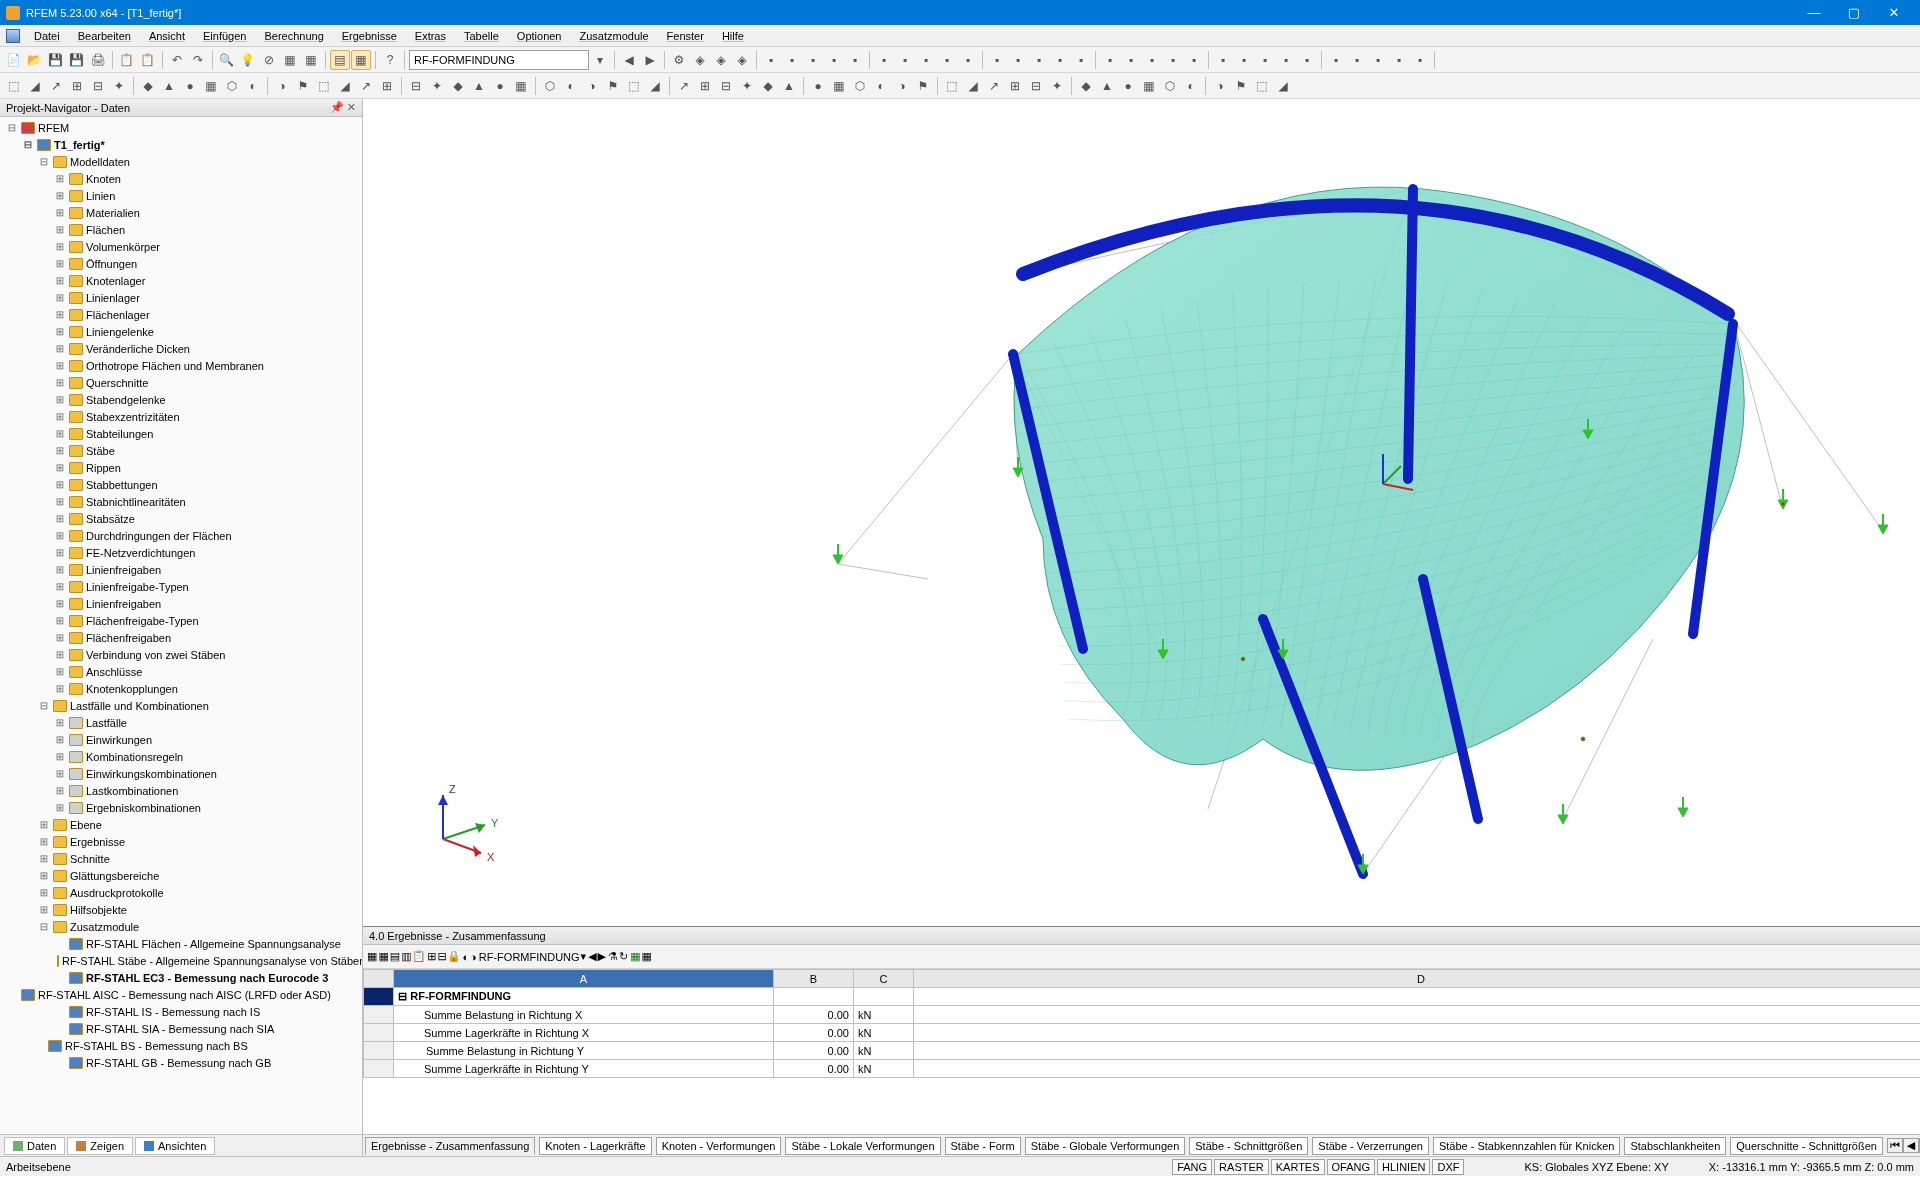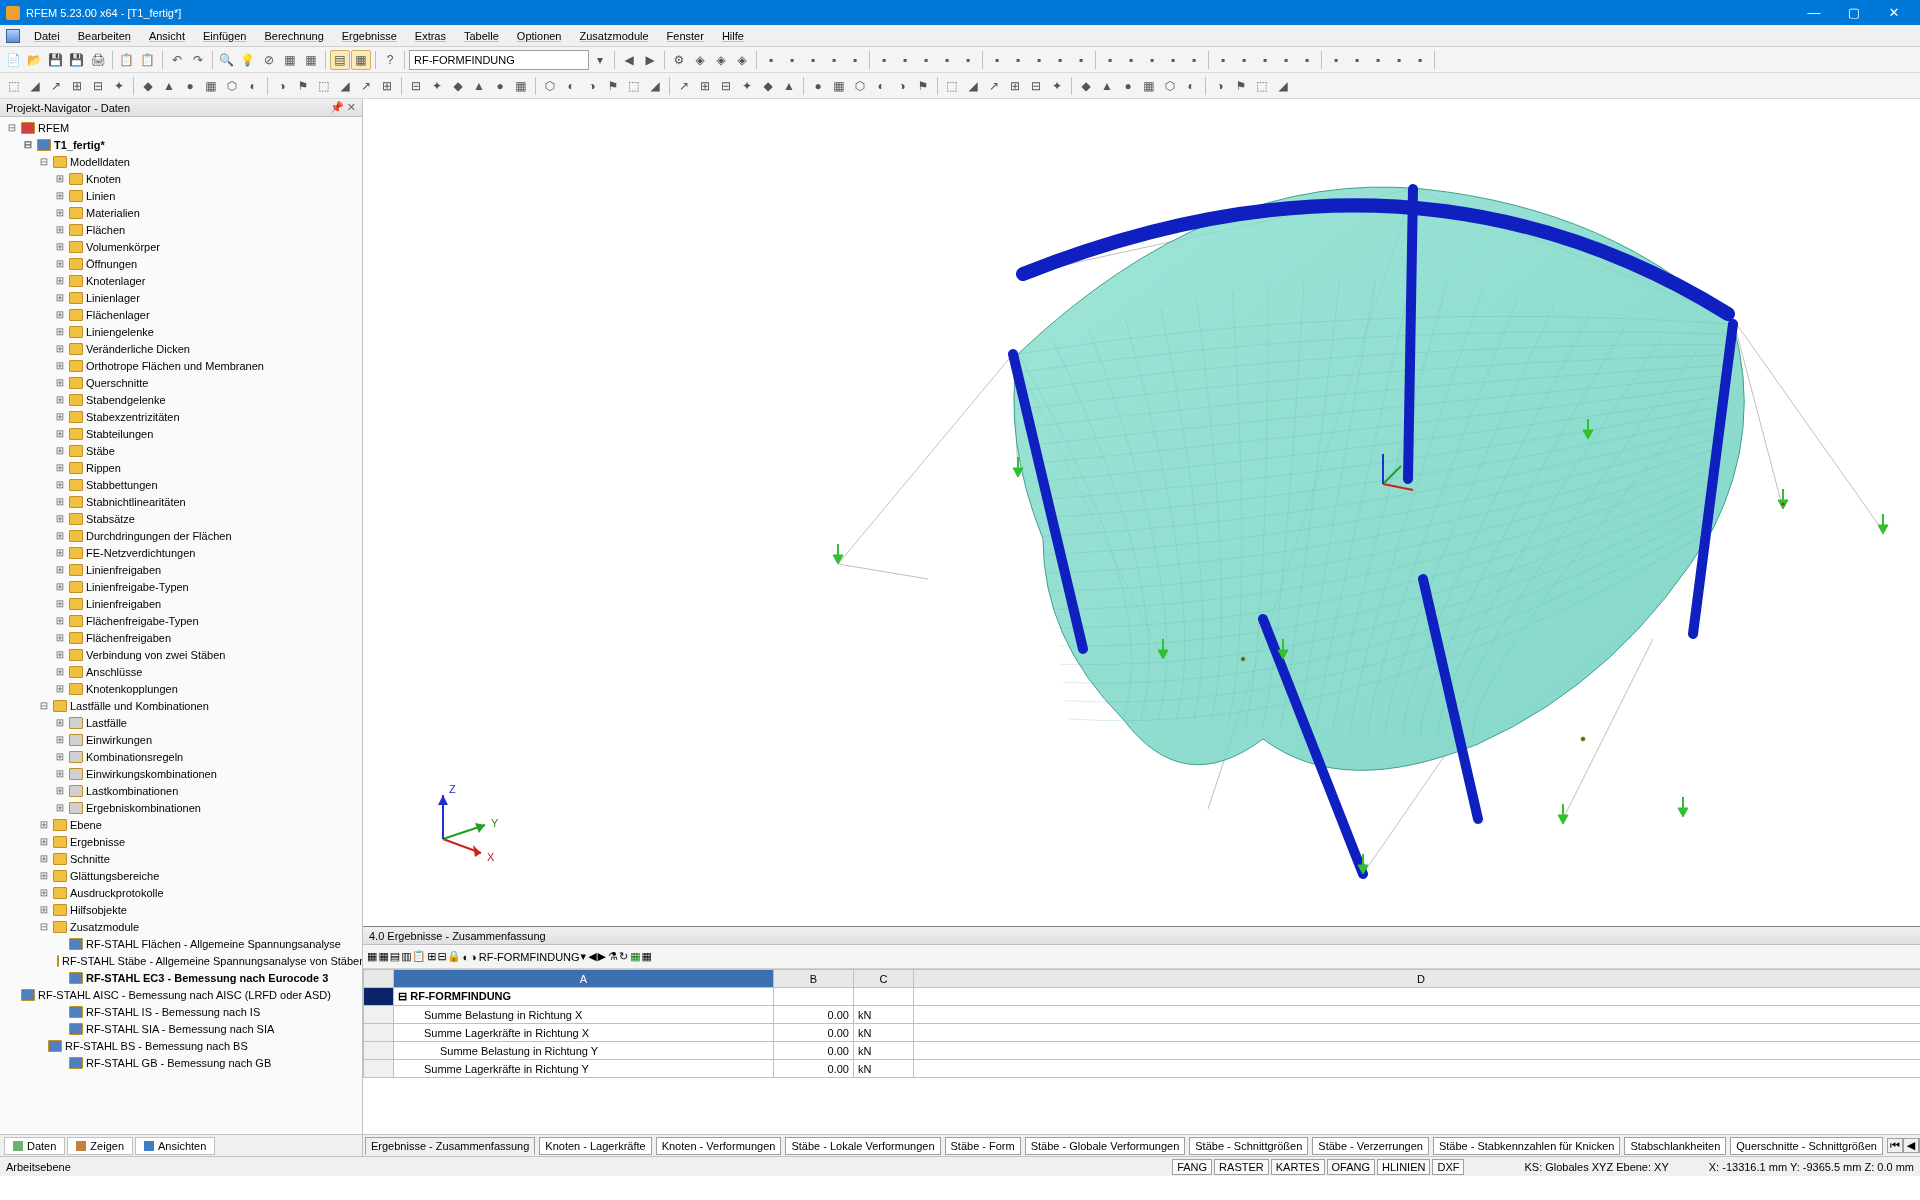--- a/index.html
+++ b/index.html
@@ -760,21 +760,21 @@
           <tr>
                 <td class="rh"></td>
                 <td style="padding-left:30px">Summe Lagerkräfte in Richtung X</td>
                 <td class="r">0.00</td>
                 <td>kN</td>
                 <td></td>
                 <td class="rh"></td>
               </tr>
           <tr>
                 <td class="rh"></td>
-                <td style="padding-left:46px">Summe Belastung in Richtung Y</td>
+                <td style="padding-left:32px">Summe Belastung in Richtung Y</td>
                 <td class="r">0.00</td>
                 <td>kN</td>
                 <td></td>
                 <td class="rh"></td>
               </tr>
           <tr>
                 <td class="rh"></td>
                 <td style="padding-left:30px">Summe Lagerkräfte in Richtung Y</td>
                 <td class="r">0.00</td>
                 <td>kN</td>

